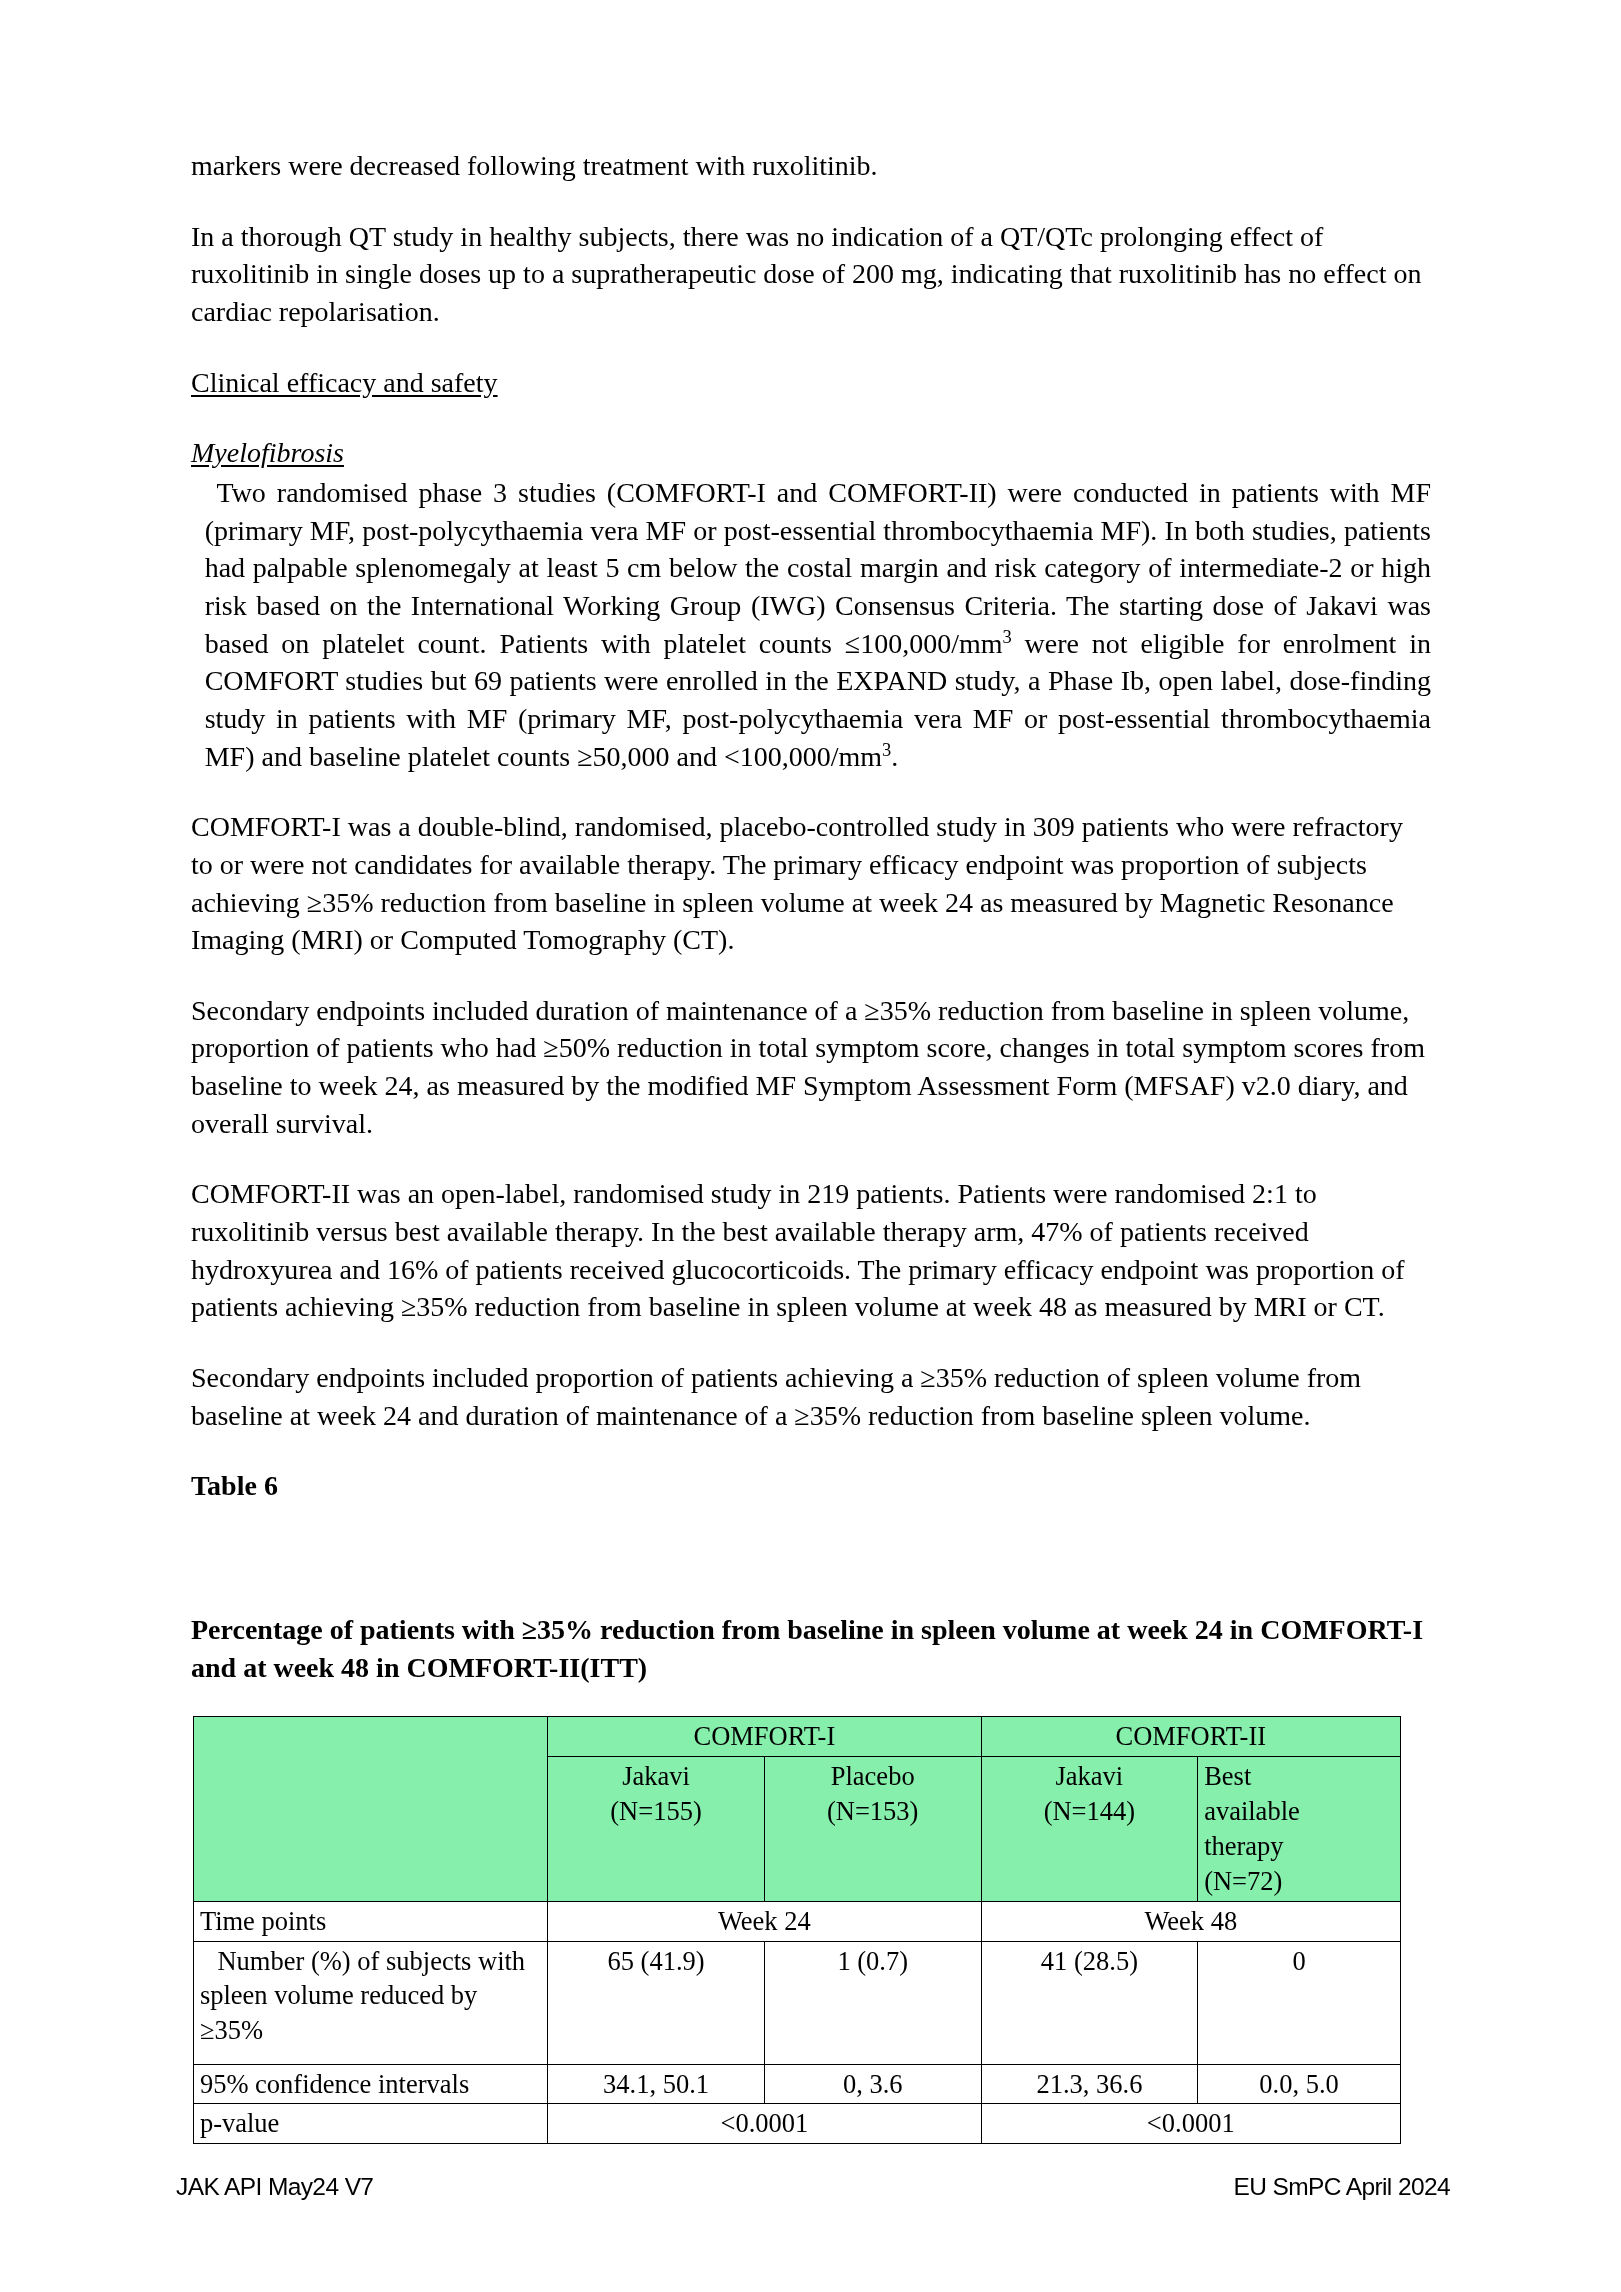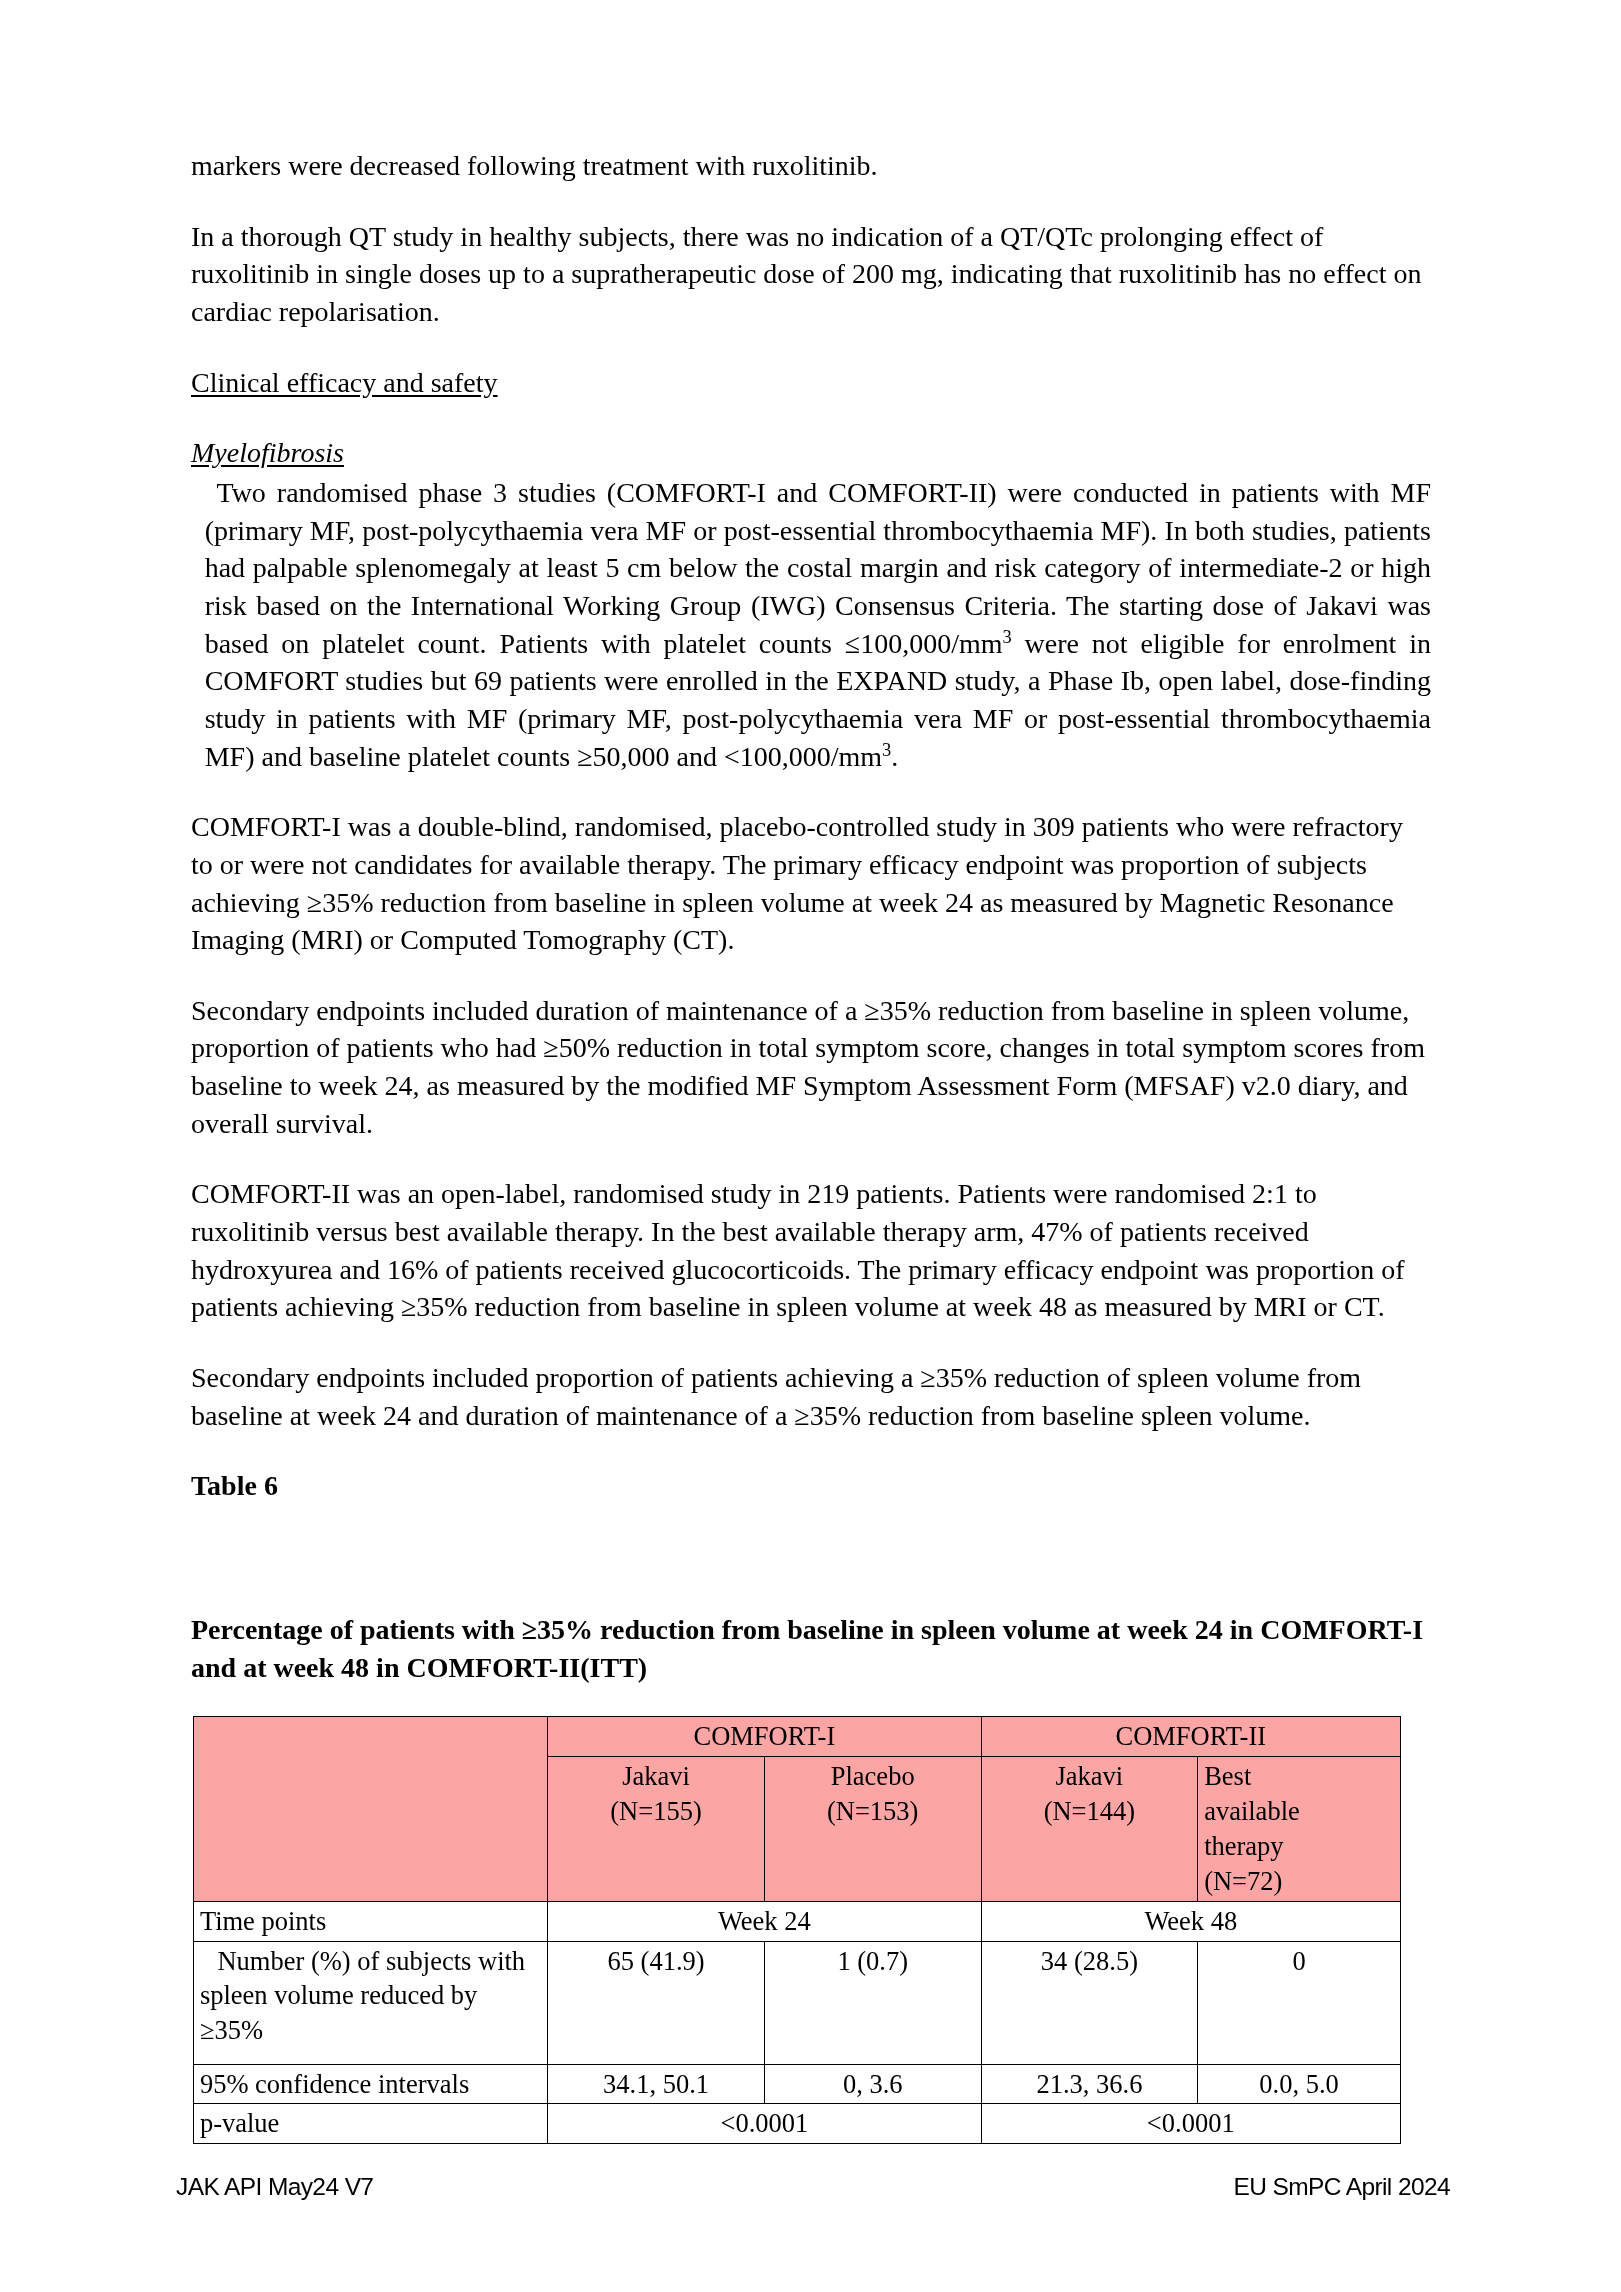--- a/index.html
+++ b/index.html
@@ -90,21 +90,21 @@
     table-layout: fixed;
     margin-left: 2px;
   }
   table.data-table td {
     border: 1.6px solid #000000;
     padding: 2px 5.9px;
     vertical-align: top;
     line-height: 1.32;
   }
   td.hdr {
-    background: #fca5a5;
+    background: #86efac;
   }
   td.ctr { text-align: center; }
   td.lft { text-align: left; }
   
   .page-number {
     position: absolute;
     left: 0;
     top: 2105px;
     width: 1621px;
     text-align: center;
@@ -194,21 +194,21 @@
         <tr>
           <td class="lft">Time points</td>
           <td class="ctr" colspan="2">Week 24</td>
           <td class="ctr" colspan="2">Week 48</td>
         </tr>
 
         <tr>
           <td class="lft" style="height:118px; text-indent:17.6px">Number (%) of subjects with spleen volume reduced by ≥35%</td>
           <td class="ctr">65 (41.9)</td>
           <td class="ctr">1 (0.7)</td>
-          <td class="ctr">34 (28.5)</td>
+          <td class="ctr">41 (28.5)</td>
           <td class="ctr">0</td>
         </tr>
 
         <tr>
           <td class="lft">95% confidence intervals</td>
           <td class="ctr">34.1, 50.1</td>
           <td class="ctr">0, 3.6</td>
           <td class="ctr">21.3, 36.6</td>
           <td class="ctr">0.0, 5.0</td>
         </tr>

